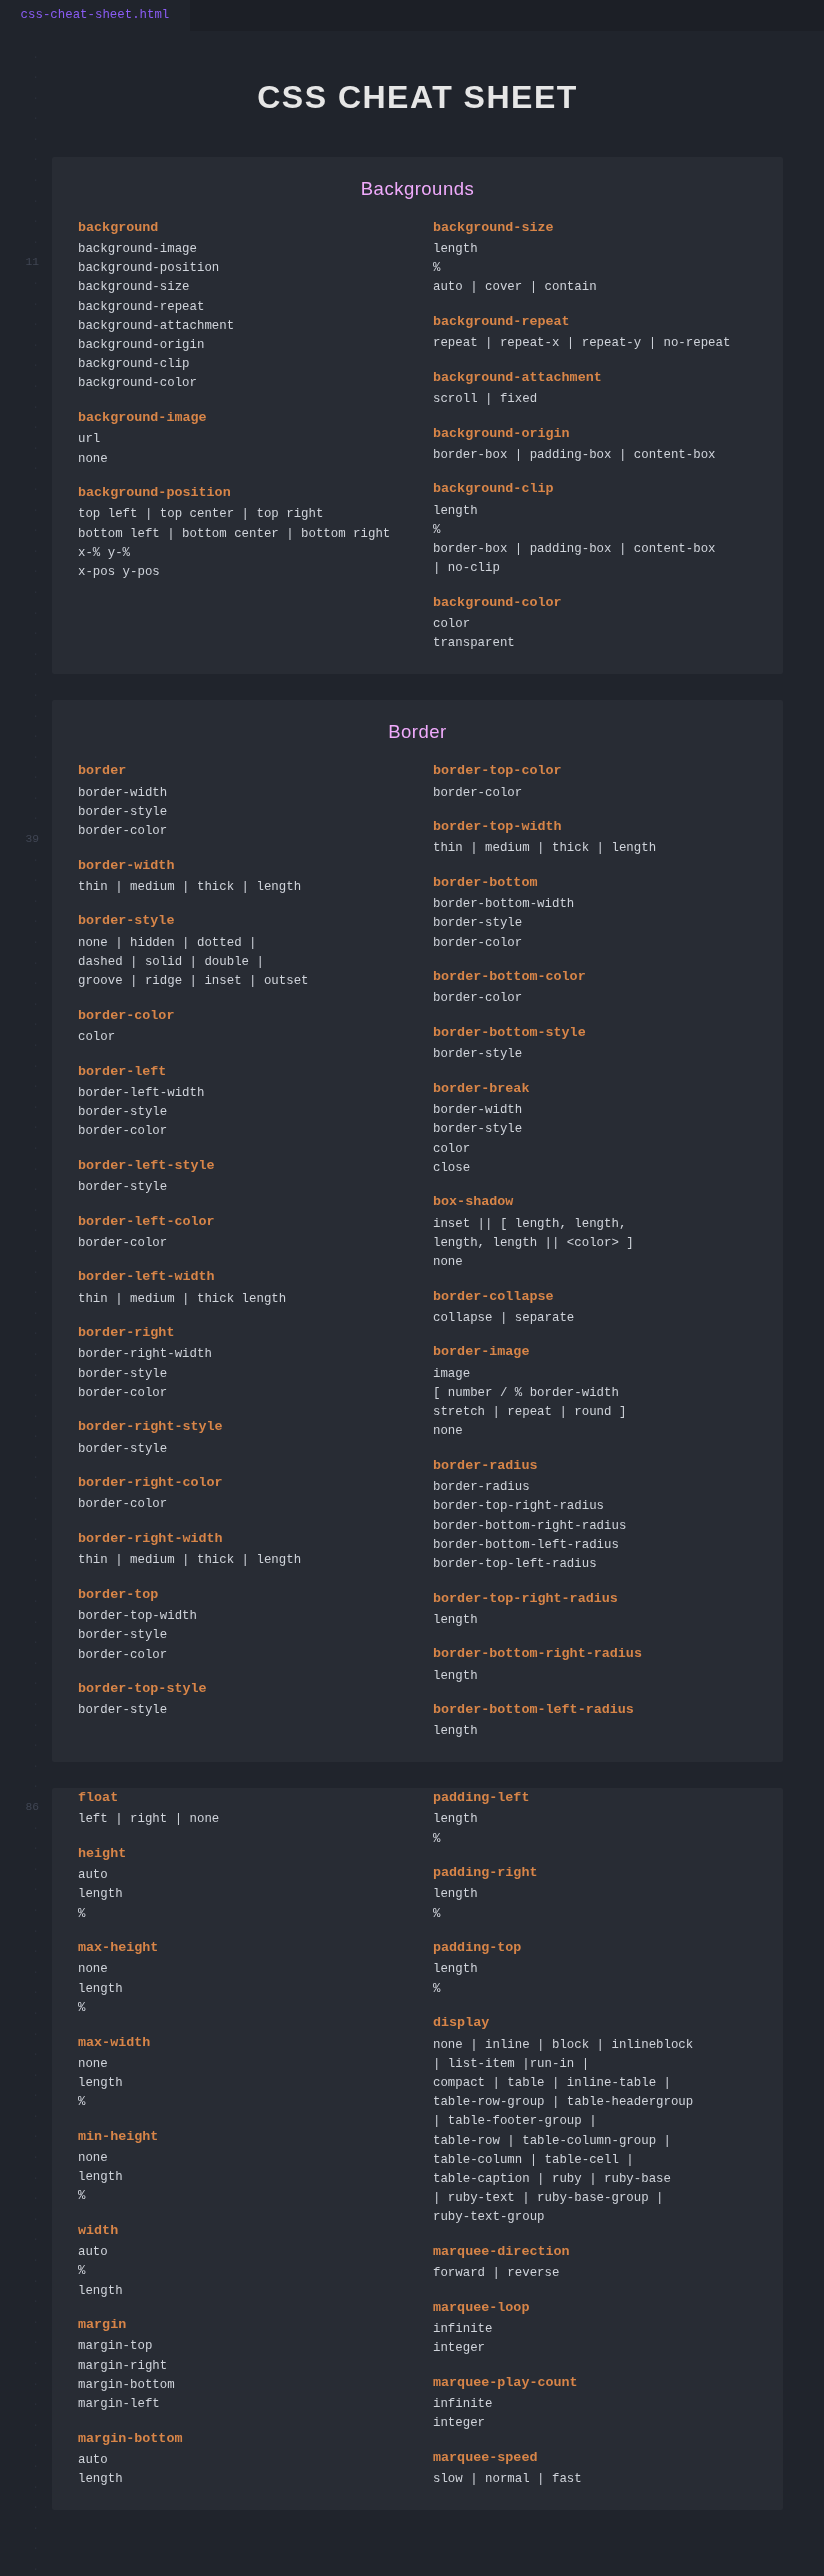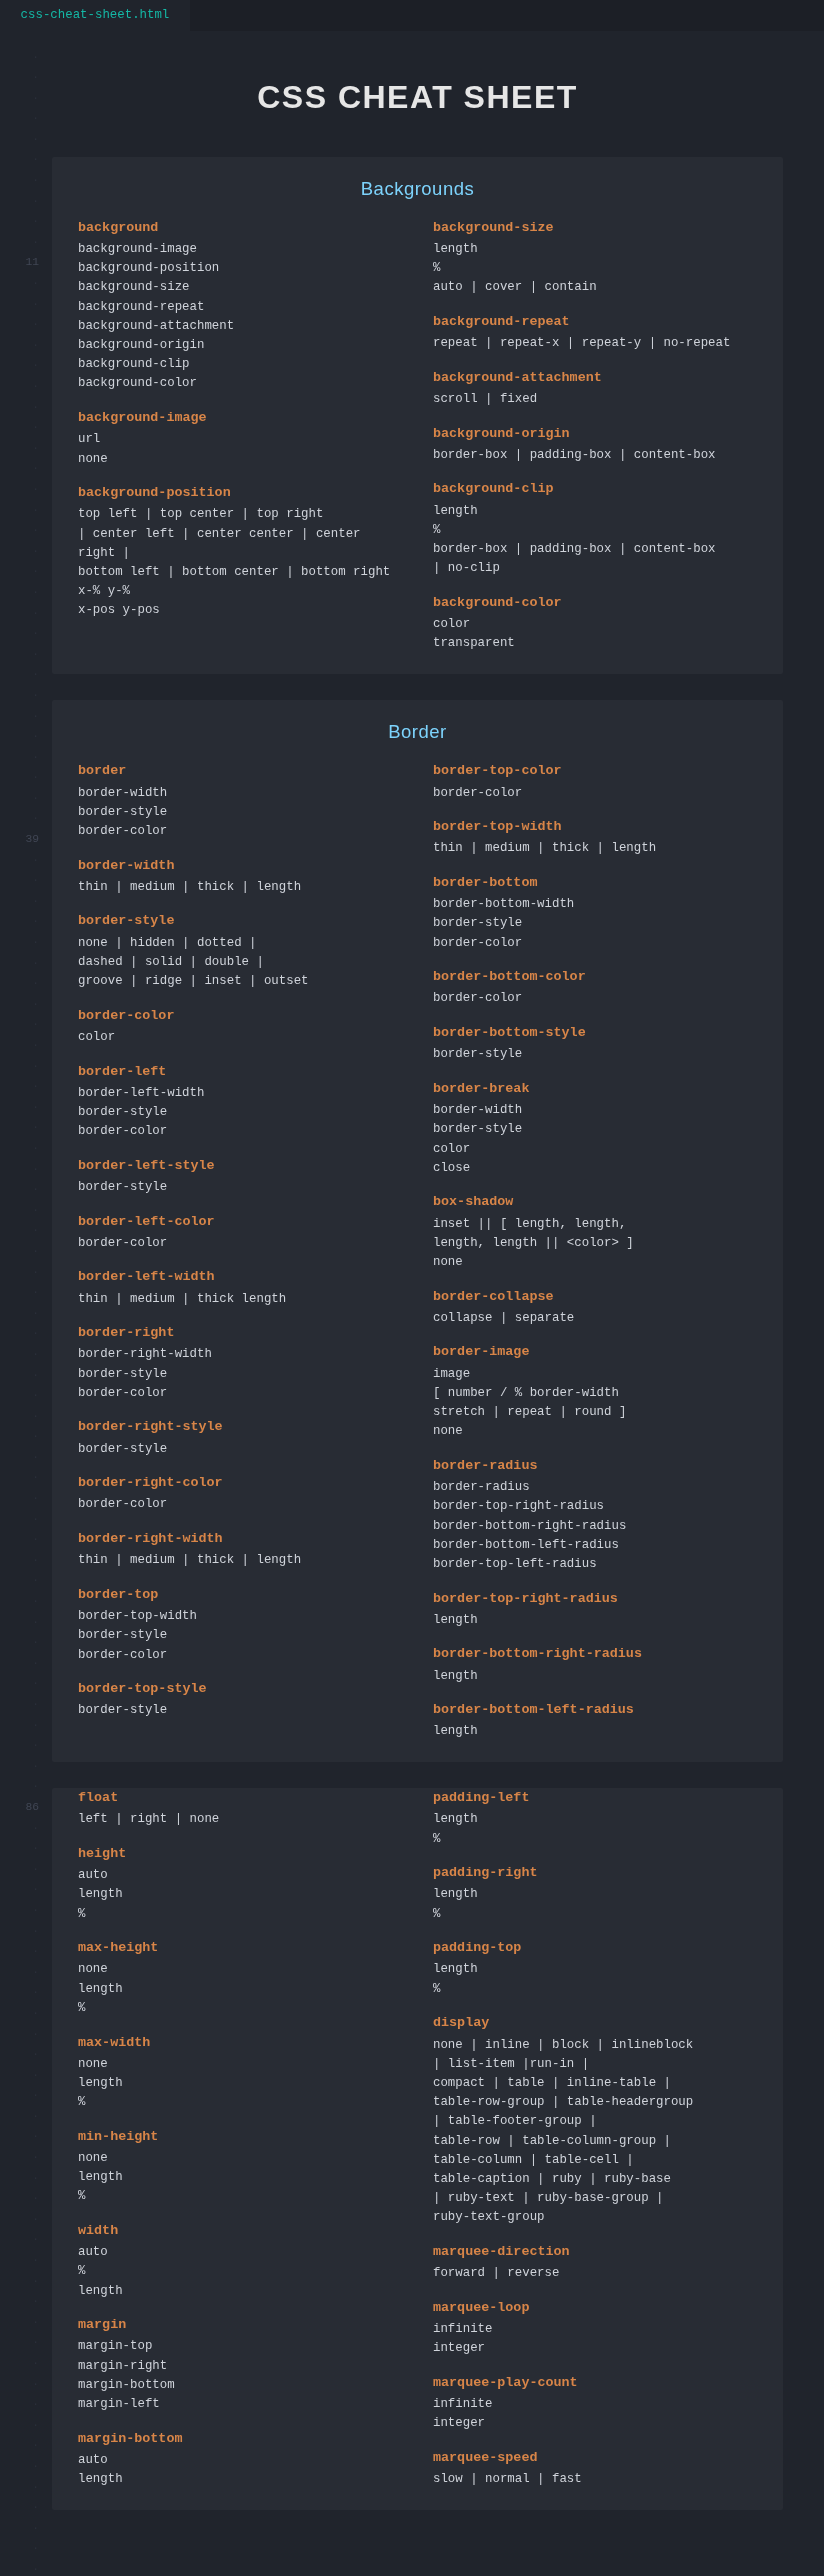--- a/index.html
+++ b/index.html
@@ -11,21 +11,21 @@
   line-height: 1.5;
 }
 .topbar {
   background: #1c1f26;
   height: 31px;
   display: flex;
   align-items: center;
 }
 .tab {
   background: #20242c;
-  color: #14b8a6;
+  color: #8b5cf6;
   padding: 0 20.6px;
   height: 100%;
   display: flex;
   align-items: center;
   font-size: 12.4px;
 }
 .page {
   display: flex;
 }
 .gutter {
@@ -65,21 +65,21 @@
   letter-spacing: 1.5px;
 }
 .section {
   background: #282c34;
   border-radius: 2.1px;
   margin-bottom: 26px;
   padding-bottom: 20.6px;
 }
 .section-title {
   text-align: center;
-  color: #7dd3fc;
+  color: #f0abfc;
   font-family: 'Segoe UI', Arial, sans-serif;
   font-size: 18.5px;
   font-weight: 400;
   padding: 18px 0 15.5px;
   letter-spacing: 0.5px;
 }
 .cols {
   display: flex;
   padding: 0 26px;
   gap: 31px;
@@ -248,21 +248,20 @@
               <div class="val">background-repeat</div>
               <div class="val">background-attachment</div>
               <div class="val">background-origin</div>
               <div class="val">background-clip</div>
               <div class="val">background-color</div>
               <div class="prop">background-image</div>
               <div class="val">url</div>
               <div class="val">none</div>
               <div class="prop">background-position</div>
               <div class="val">top left | top center | top right</div>
-              <div class="val">| center left | center center | center right |</div>
               <div class="val">bottom left | bottom center | bottom right</div>
               <div class="val">x-% y-%</div>
               <div class="val">x-pos y-pos</div>
             </div>
             <div class="col">
               <div class="prop">background-size</div>
               <div class="val">length</div>
               <div class="val">%</div>
               <div class="val">auto | cover | contain</div>
               <div class="prop">background-repeat</div>

